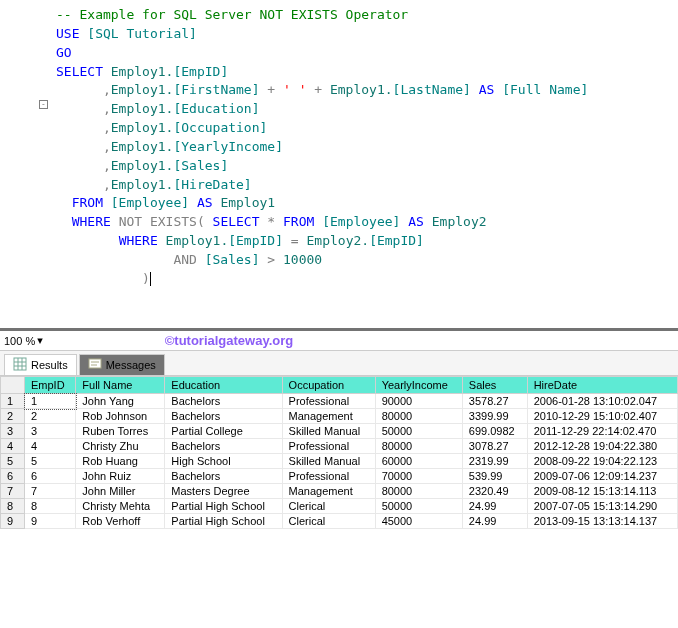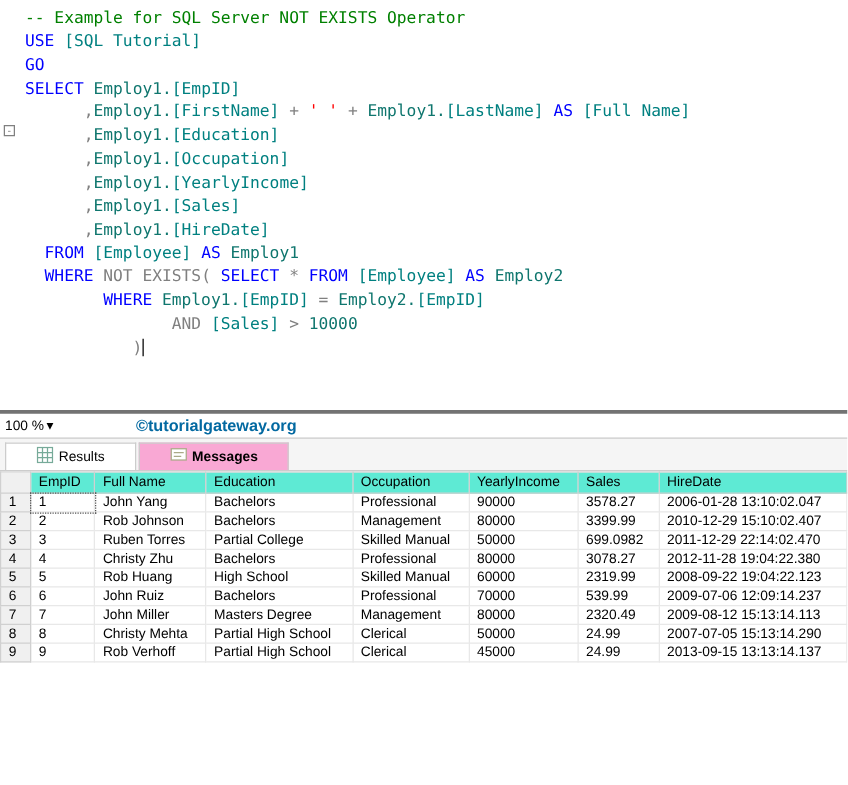--- a/index.html
+++ b/index.html
@@ -1,31 +1,31 @@
 <!DOCTYPE html>
 <html><head>
 <meta charset="utf-8">
 <style>
   * { margin: 0; padding: 0; box-sizing: border-box; }
   body { font-family: Consolas, monospace; font-size: 13px; background: #fff; width: 678px; height: 628px; overflow: hidden; }
-  .editor { padding: 6px 0 6px 20px; background: #fff; font-family: Consolas, monospace; font-size: 13px; line-height: 1.45; white-space: pre; position: relative; height: 328px; overflow: hidden; }
+  .editor { padding: 6px 0 6px 20px; background: #fff; font-family: Consolas, monospace; font-size: 13px; line-height: 1.45; white-space: pre; position: relative; height: 328px; overflow: hidden; margin-left: 36px; }
   .outline-marker { position: absolute; left: 3px; top: 100px; width: 9px; height: 9px; border: 1px solid #808080; font-size: 8px; line-height: 7px; text-align: center; color: #808080; cursor: pointer; }
   .comment { color: #008000; }
   .keyword { color: #0000FF; }
   .string { color: #FF0000; }
   .operator { color: #808080; }
   .identifier { color: #008080; }
   .plain { color: #0f766e; }
   .caret { display: inline-block; width: 1px; height: 14px; background: #000; vertical-align: middle; }
   .zoom-bar { border-top: 3px solid #737373; font-family: "Segoe UI", Tahoma, sans-serif; font-size: 11px; padding: 2px 4px; display: flex; align-items: center; gap: 4px; }
   .zoom-dropdown { display: inline-flex; align-items: center; gap: 2px; }
-  .watermark { color: #0369a1; font-weight: bold; margin-left: 62px; font-size: 13px; font-family: "Segoe UI", Tahoma, sans-serif; }
+  .watermark { color: #8b5cf6; font-weight: bold; margin-left: 118px; font-size: 13px; font-family: "Segoe UI", Tahoma, sans-serif; }
   .tabs { border-top: 1px solid #ccc; display: flex; align-items: center; gap: 2px; padding: 3px 4px 0 4px; font-family: "Segoe UI", Tahoma, sans-serif; font-size: 11px; background: #f5f5f5; }
-  .tab { display: inline-flex; align-items: center; gap: 4px; padding: 2px 24px; border: 1px solid #ccc; border-bottom: none; background: #fff; cursor: pointer; }
-  .tab.inactive { background: #f9a8d4; font-weight: bold; }
+  .tab { display: inline-flex; align-items: center; gap: 4px; padding: 2px 8px; border: 1px solid #ccc; border-bottom: none; background: #fff; cursor: pointer; }
+  .tab.inactive { background: #737373; }
   .icon-grid { width: 14px; height: 14px; display: inline-block; }
   .results { font-family: "Segoe UI", Tahoma, sans-serif; font-size: 11px; overflow: auto; height: 252px; border-top: 1px solid #ccc; }
   table { border-collapse: collapse; width: 100%; }
   th { background: #5eead4; border: 1px solid #d0d0d0; padding: 2px 6px; text-align: left; font-weight: normal; color: #000; white-space: nowrap; }
   td { border: 1px solid #e8e8e8; padding: 1px 6px; white-space: nowrap; }
   td.rownum { background: #f0f0f0; border: 1px solid #d0d0d0; text-align: left; width: 24px; }
   th.corner { background: #f0f0f0; width: 24px; }
   td.selected { background: #fff; outline: 1px dotted #555; }
 </style>
 </head>
@@ -126,21 +126,21 @@
           <td>2011-12-29 22:14:02.470</td>
         </tr>
         <tr>
           <td class="rownum">4</td>
           <td>4</td>
           <td>Christy Zhu</td>
           <td>Bachelors</td>
           <td>Professional</td>
           <td>80000</td>
           <td>3078.27</td>
-          <td>2012-11-28 19:04:22.380</td>
+          <td>2012-12-28 19:04:22.380</td>
         </tr>
         <tr>
           <td class="rownum">5</td>
           <td>5</td>
           <td>Rob Huang</td>
           <td>High School</td>
           <td>Skilled Manual</td>
           <td>60000</td>
           <td>2319.99</td>
           <td>2008-09-22 19:04:22.123</td>

